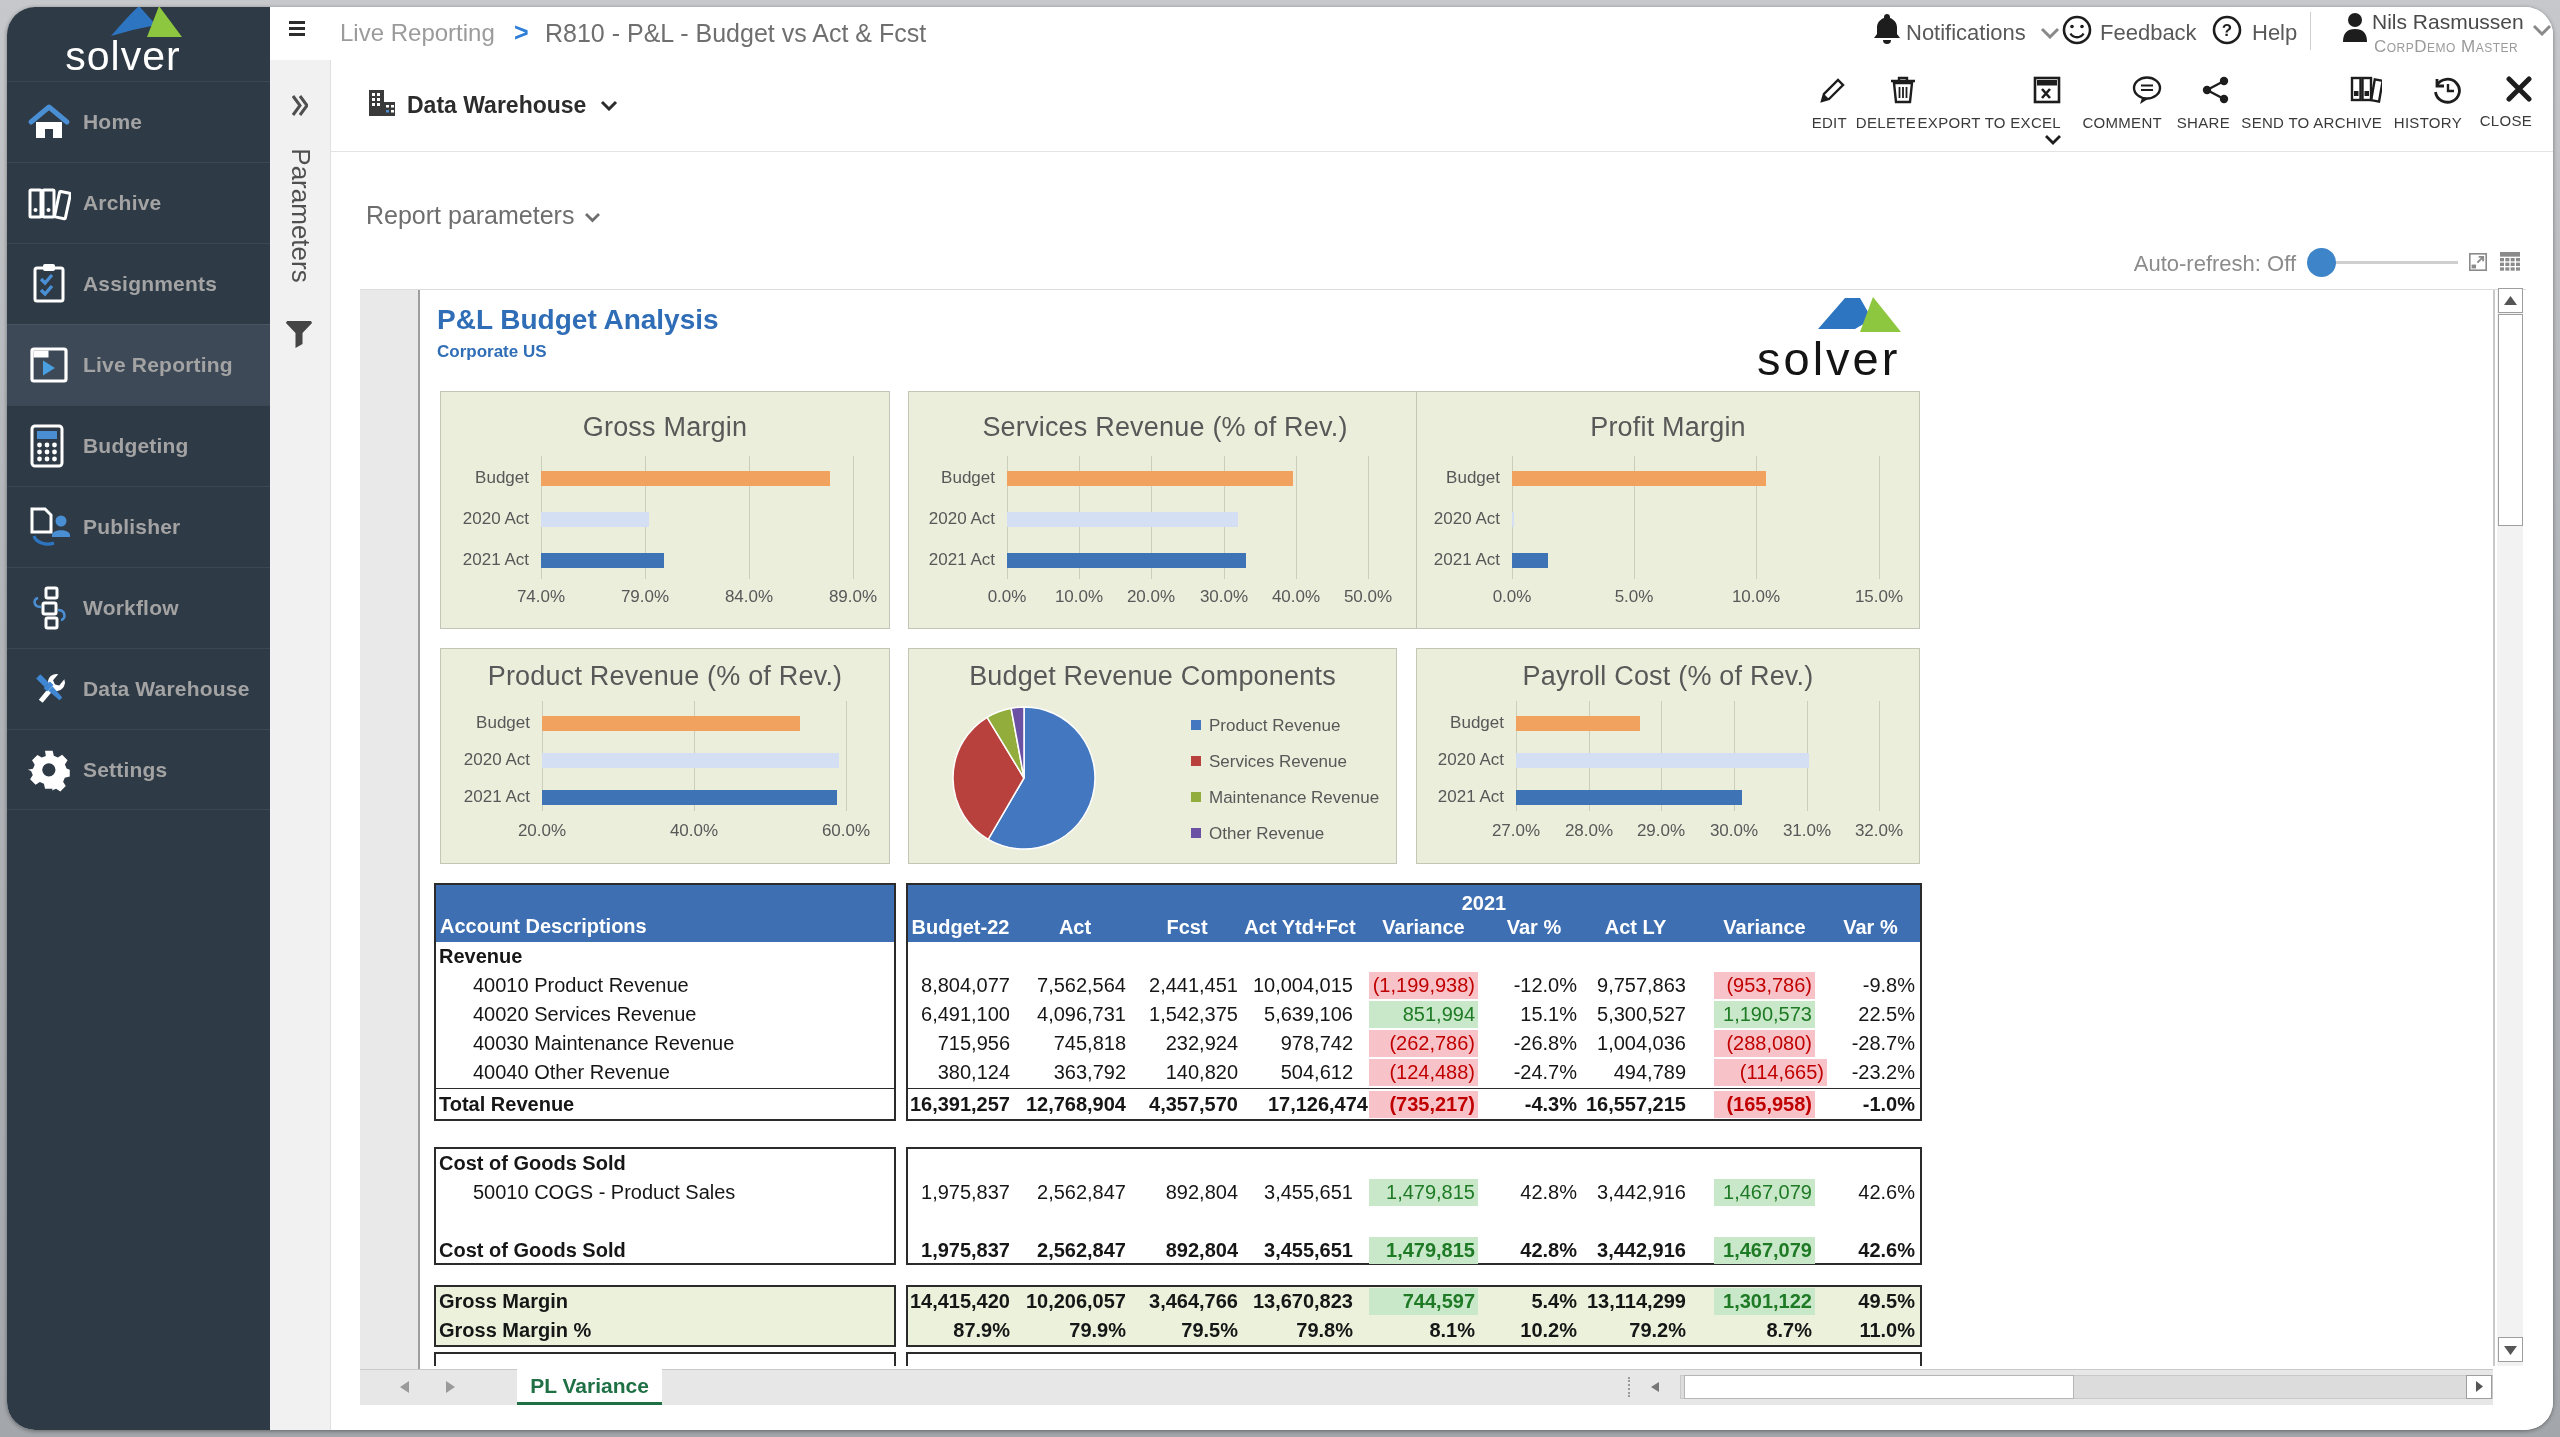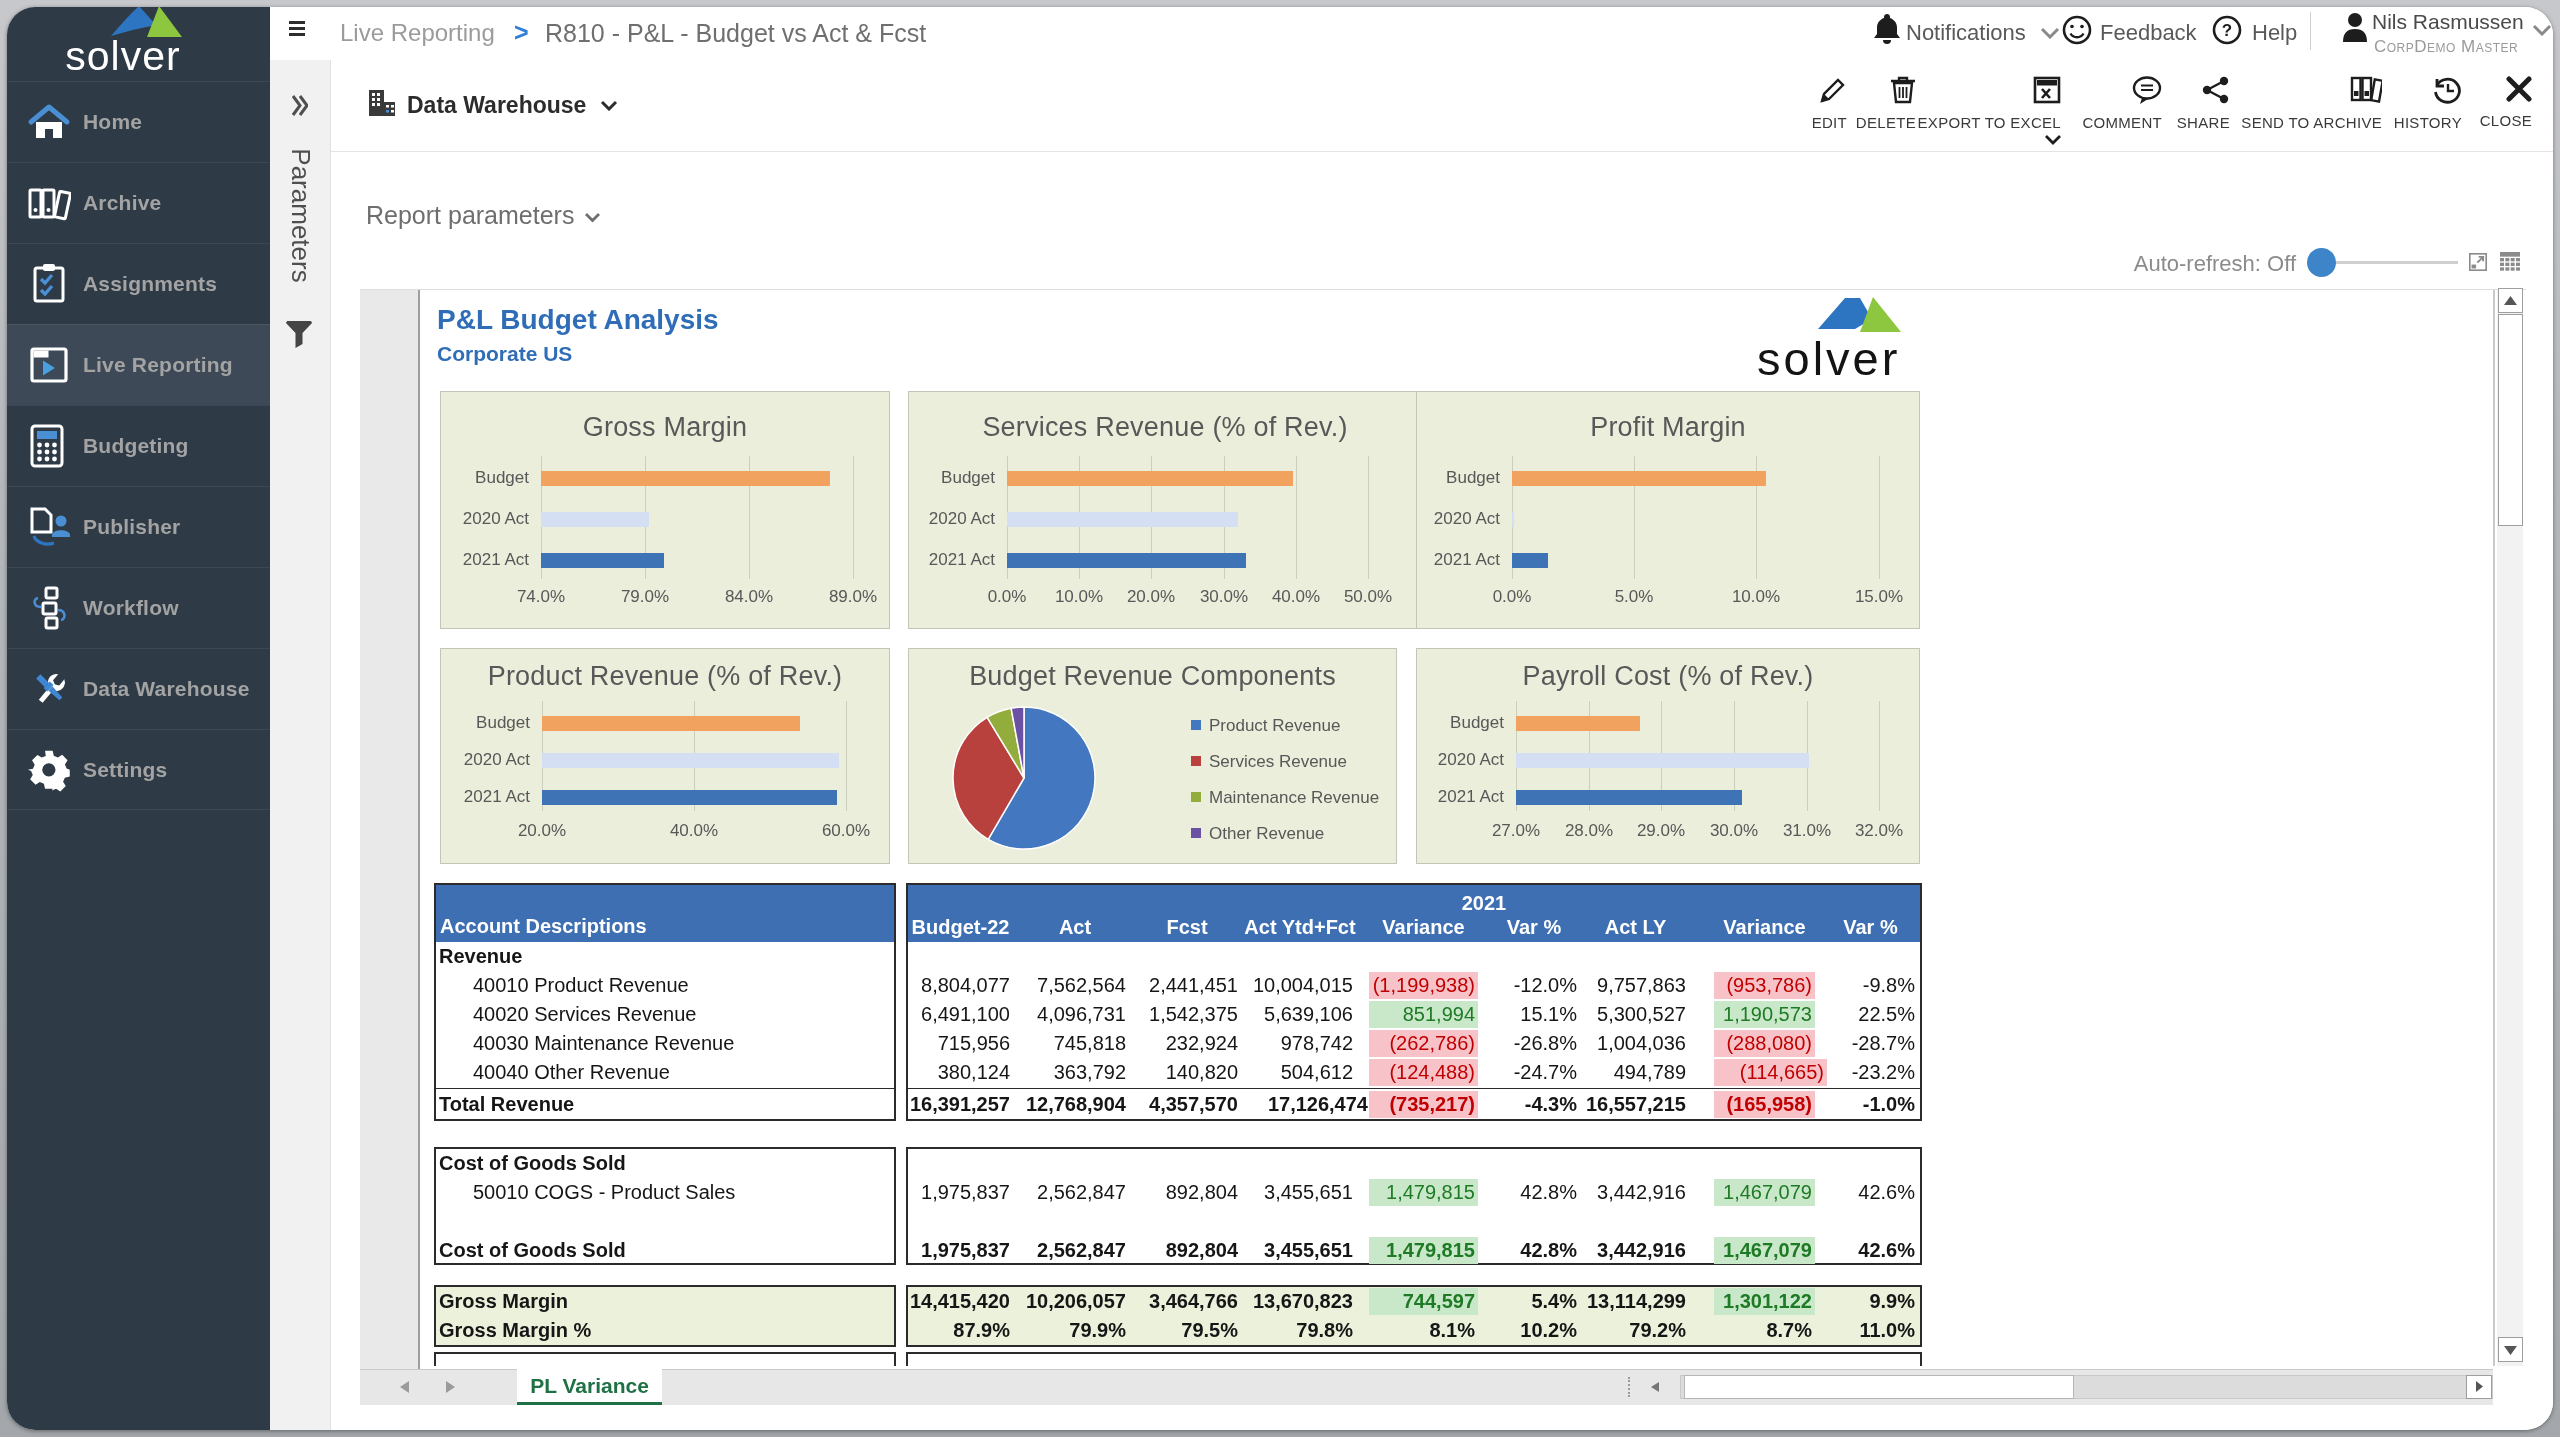--- a/index.html
+++ b/index.html
@@ -347,21 +347,21 @@
     </div>
   </div>
   <div id="toolbar"></div>
   <div id="report">
 
     <div class="abs" style="left:360px;top:289px;width:2166px;height:1px;background:#ddd"></div>
     <div class="abs" style="left:360px;top:290px;width:60px;height:1079px;background:#e9e9e9"></div>
     <div class="abs" style="left:418px;top:290px;width:2px;height:1079px;background:#9e9e9e"></div>
 
     <div class="abs" style="left:437px;top:304px;font-size:28px;font-weight:700;color:#2f6db7">P&amp;L Budget Analysis</div>
-    <div class="abs" style="left:437px;top:342px;font-size:21px;font-weight:700;color:#2f6db7">Corporate US</div>
+    <div class="abs" style="left:437px;top:342px;font-size:17px;font-weight:700;color:#2f6db7">Corporate US</div>
     <svg class="abs" style="left:1818px;top:296px" width="88" height="38" viewBox="0 0 88 38">
           <polygon points="0,33 27,2 42,2 54,23 37,33" fill="#2e75c1"></polygon>
           <polygon points="42,36 55,1 83,36" fill="#8dc63f"></polygon>
         </svg>
     <div class="abs" style="left:1757px;top:331px;font-size:47px;color:#141414;letter-spacing:3px">solver</div>
     <div id="charts">
 <div class="panel" style="left:440px;top:391px;width:450px;height:238px">
 <div class="ctitle" style="top:20px;margin-left:0px">Gross Margin</div>
 <div class="gline" style="left:100px;top:64px;height:123px"></div>
 <div class="gline" style="left:204px;top:64px;height:123px"></div>
@@ -603,21 +603,21 @@
 <div class="tblk grnrow" style="left:906px;top:1285px;width:1016px;height:62px">
 <div class="trow" style="top:0px">
               <span class="num bold" style="left:0px;width:105px">14,415,420</span>
               <span class="num bold" style="left:113px;width:108px">10,206,057</span>
               <span class="num bold" style="left:225px;width:108px">3,464,766</span>
               <span class="num bold" style="left:336px;width:112px">13,670,823</span>
               <span class="num bold pos posbg" style="left:461px;width:109px">744,597</span>
               <span class="num bold" style="left:580px;width:92px">5.4%</span>
               <span class="num bold" style="left:674px;width:107px">13,114,299</span>
               <span class="num bold pos posbg" style="left:806px;width:101px">1,301,122</span>
-              <span class="num bold" style="left:915px;width:95px">9.9%</span>
+              <span class="num bold" style="left:915px;width:95px">49.5%</span>
             </div>
 <div class="trow" style="top:29px">
               <span class="num bold" style="left:0px;width:105px">87.9%</span>
               <span class="num bold" style="left:113px;width:108px">79.9%</span>
               <span class="num bold" style="left:225px;width:108px">79.5%</span>
               <span class="num bold" style="left:336px;width:112px">79.8%</span>
               <span class="num bold" style="left:461px;width:109px">8.1%</span>
               <span class="num bold" style="left:580px;width:92px">10.2%</span>
               <span class="num bold" style="left:674px;width:107px">79.2%</span>
               <span class="num bold" style="left:806px;width:101px">8.7%</span>

